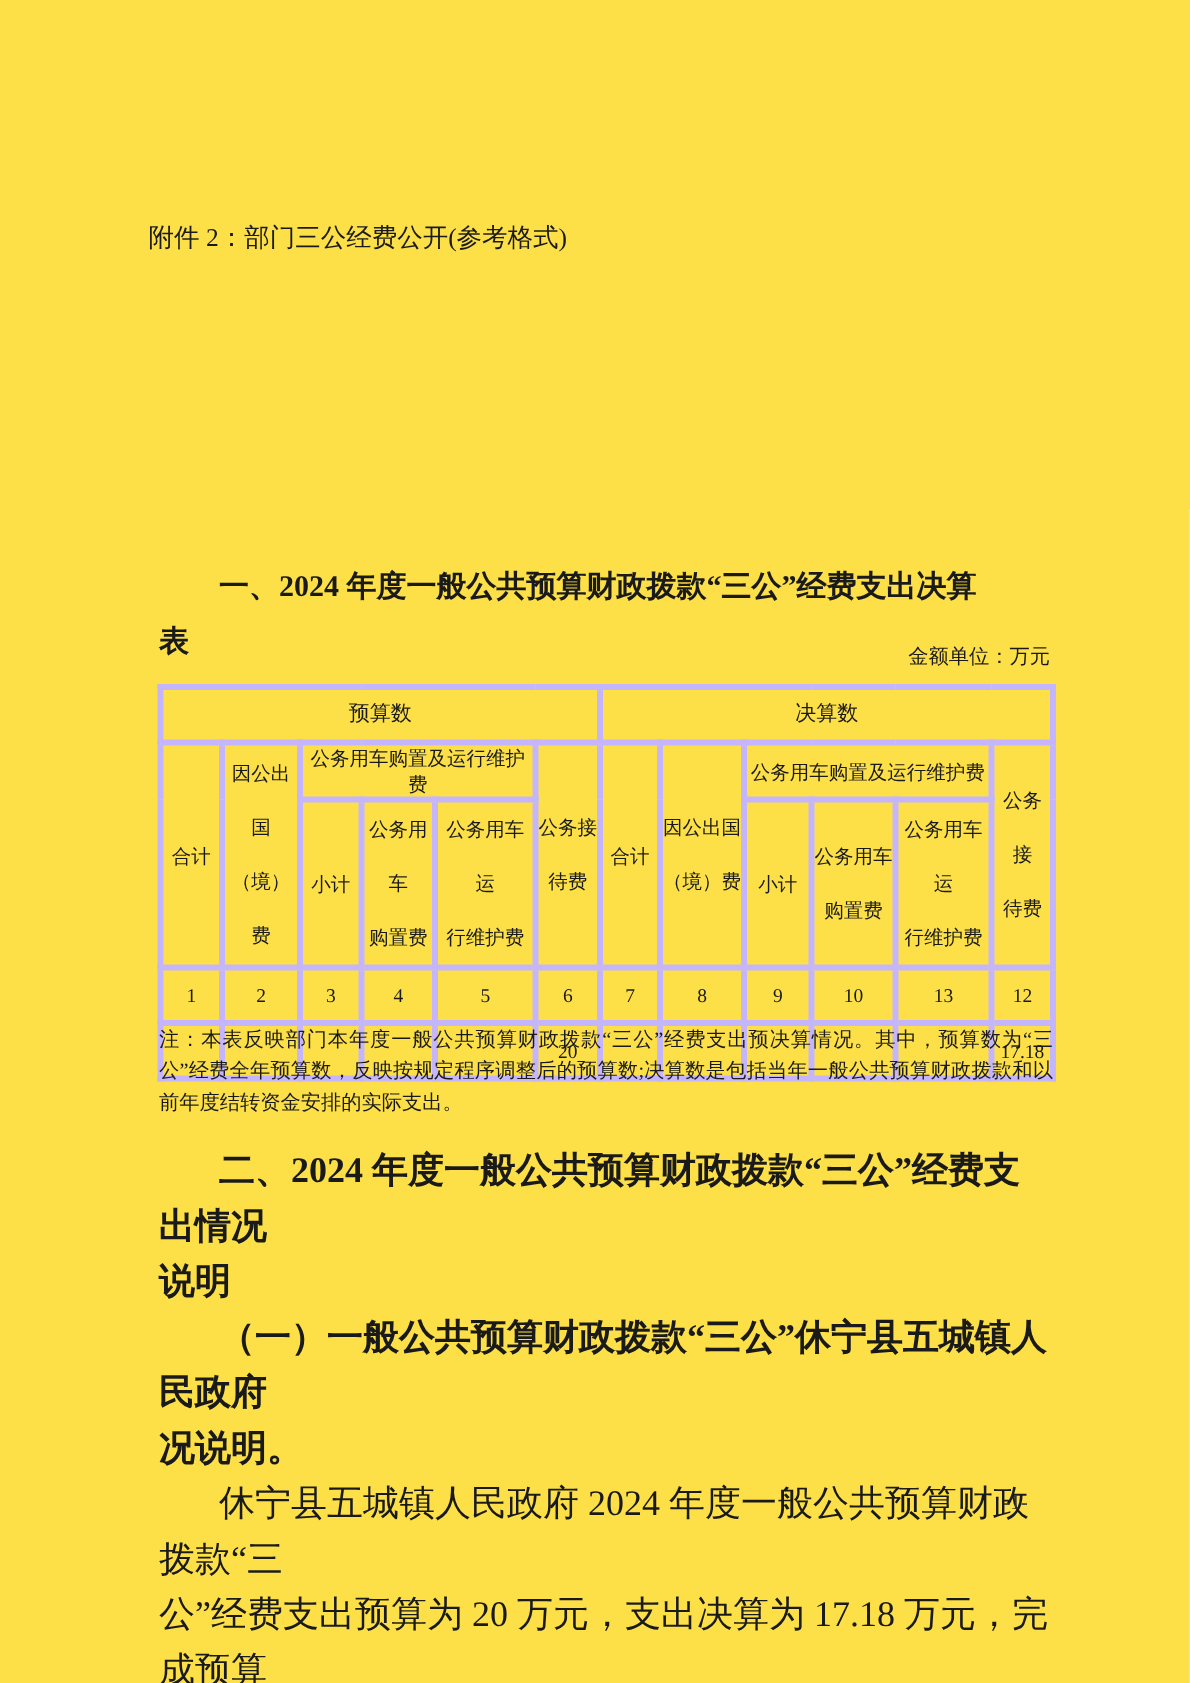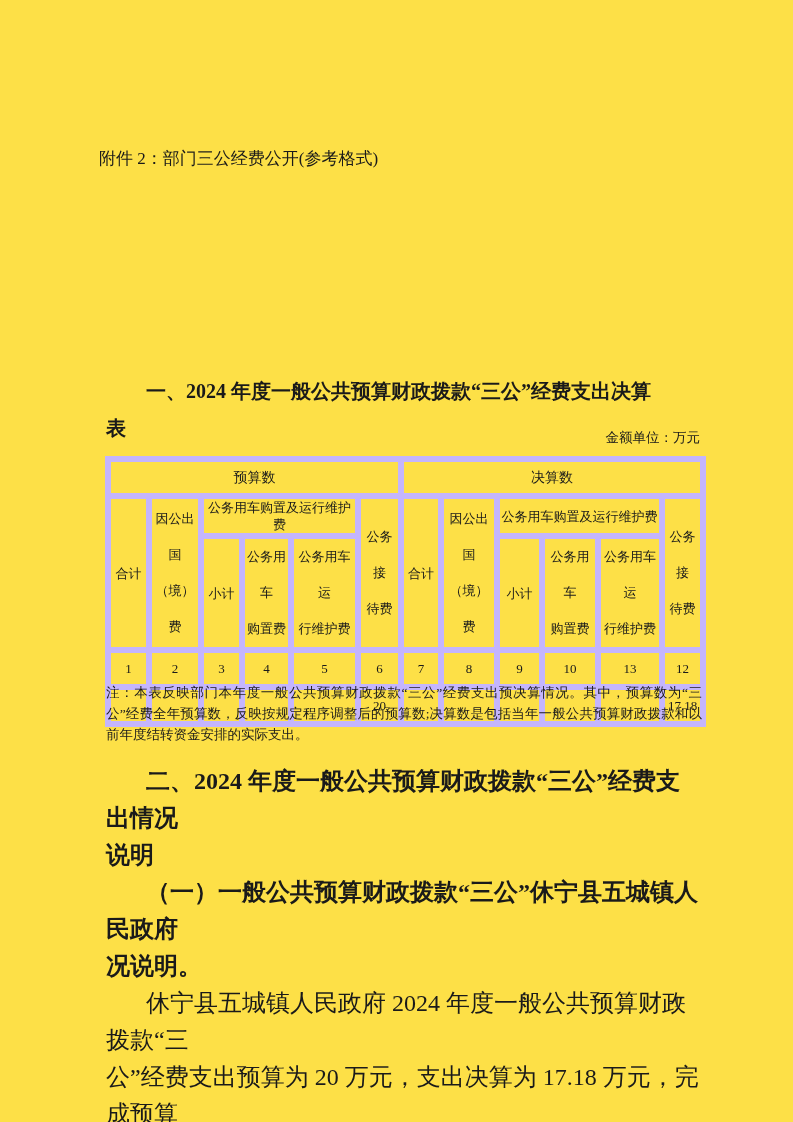--- a/index.html
+++ b/index.html
@@ -51,21 +51,21 @@
   }
   table.budget-table {
     position: absolute;
     left: 105px;
     top: 456px;
     width: 595px;
     border-collapse: collapse;
     table-layout: fixed;
   }
   table.budget-table td {
-    border: 6px solid #c4b5fd;
+    border: 4px solid #c4b5fd;
     text-align: center;
     vertical-align: middle;
     font-size: 13px;
     line-height: 17px;
     padding: 0;
     overflow: hidden;
   }
   table.budget-table td.group-hdr { height: 37px; font-size: 14px; }
   table.budget-table td.veh-group { height: 38px; }
   table.budget-table td.sub-row { height: 78px; }

